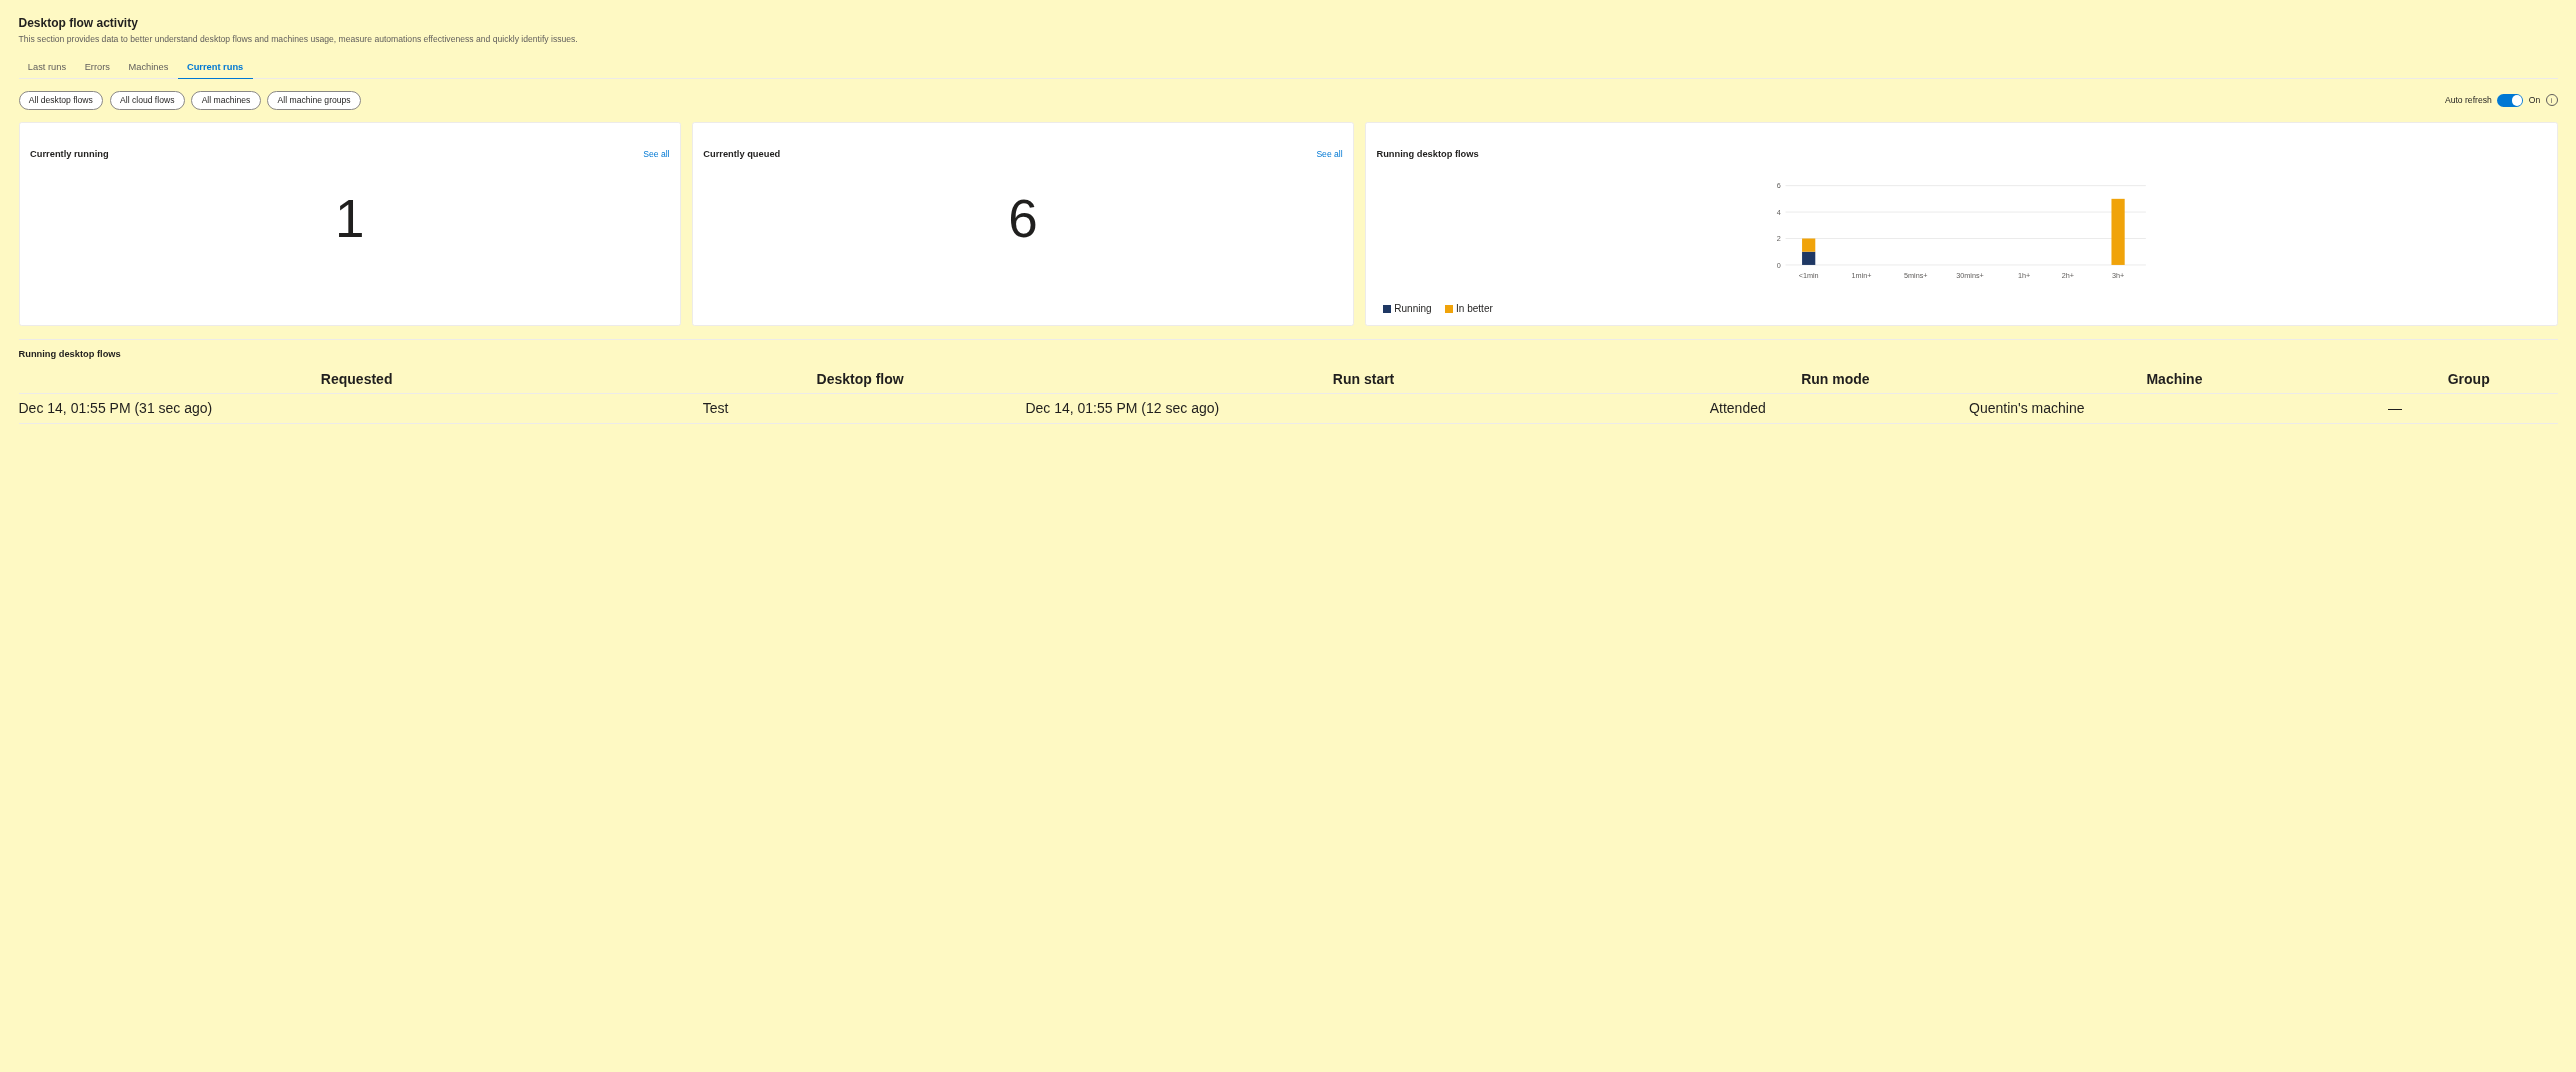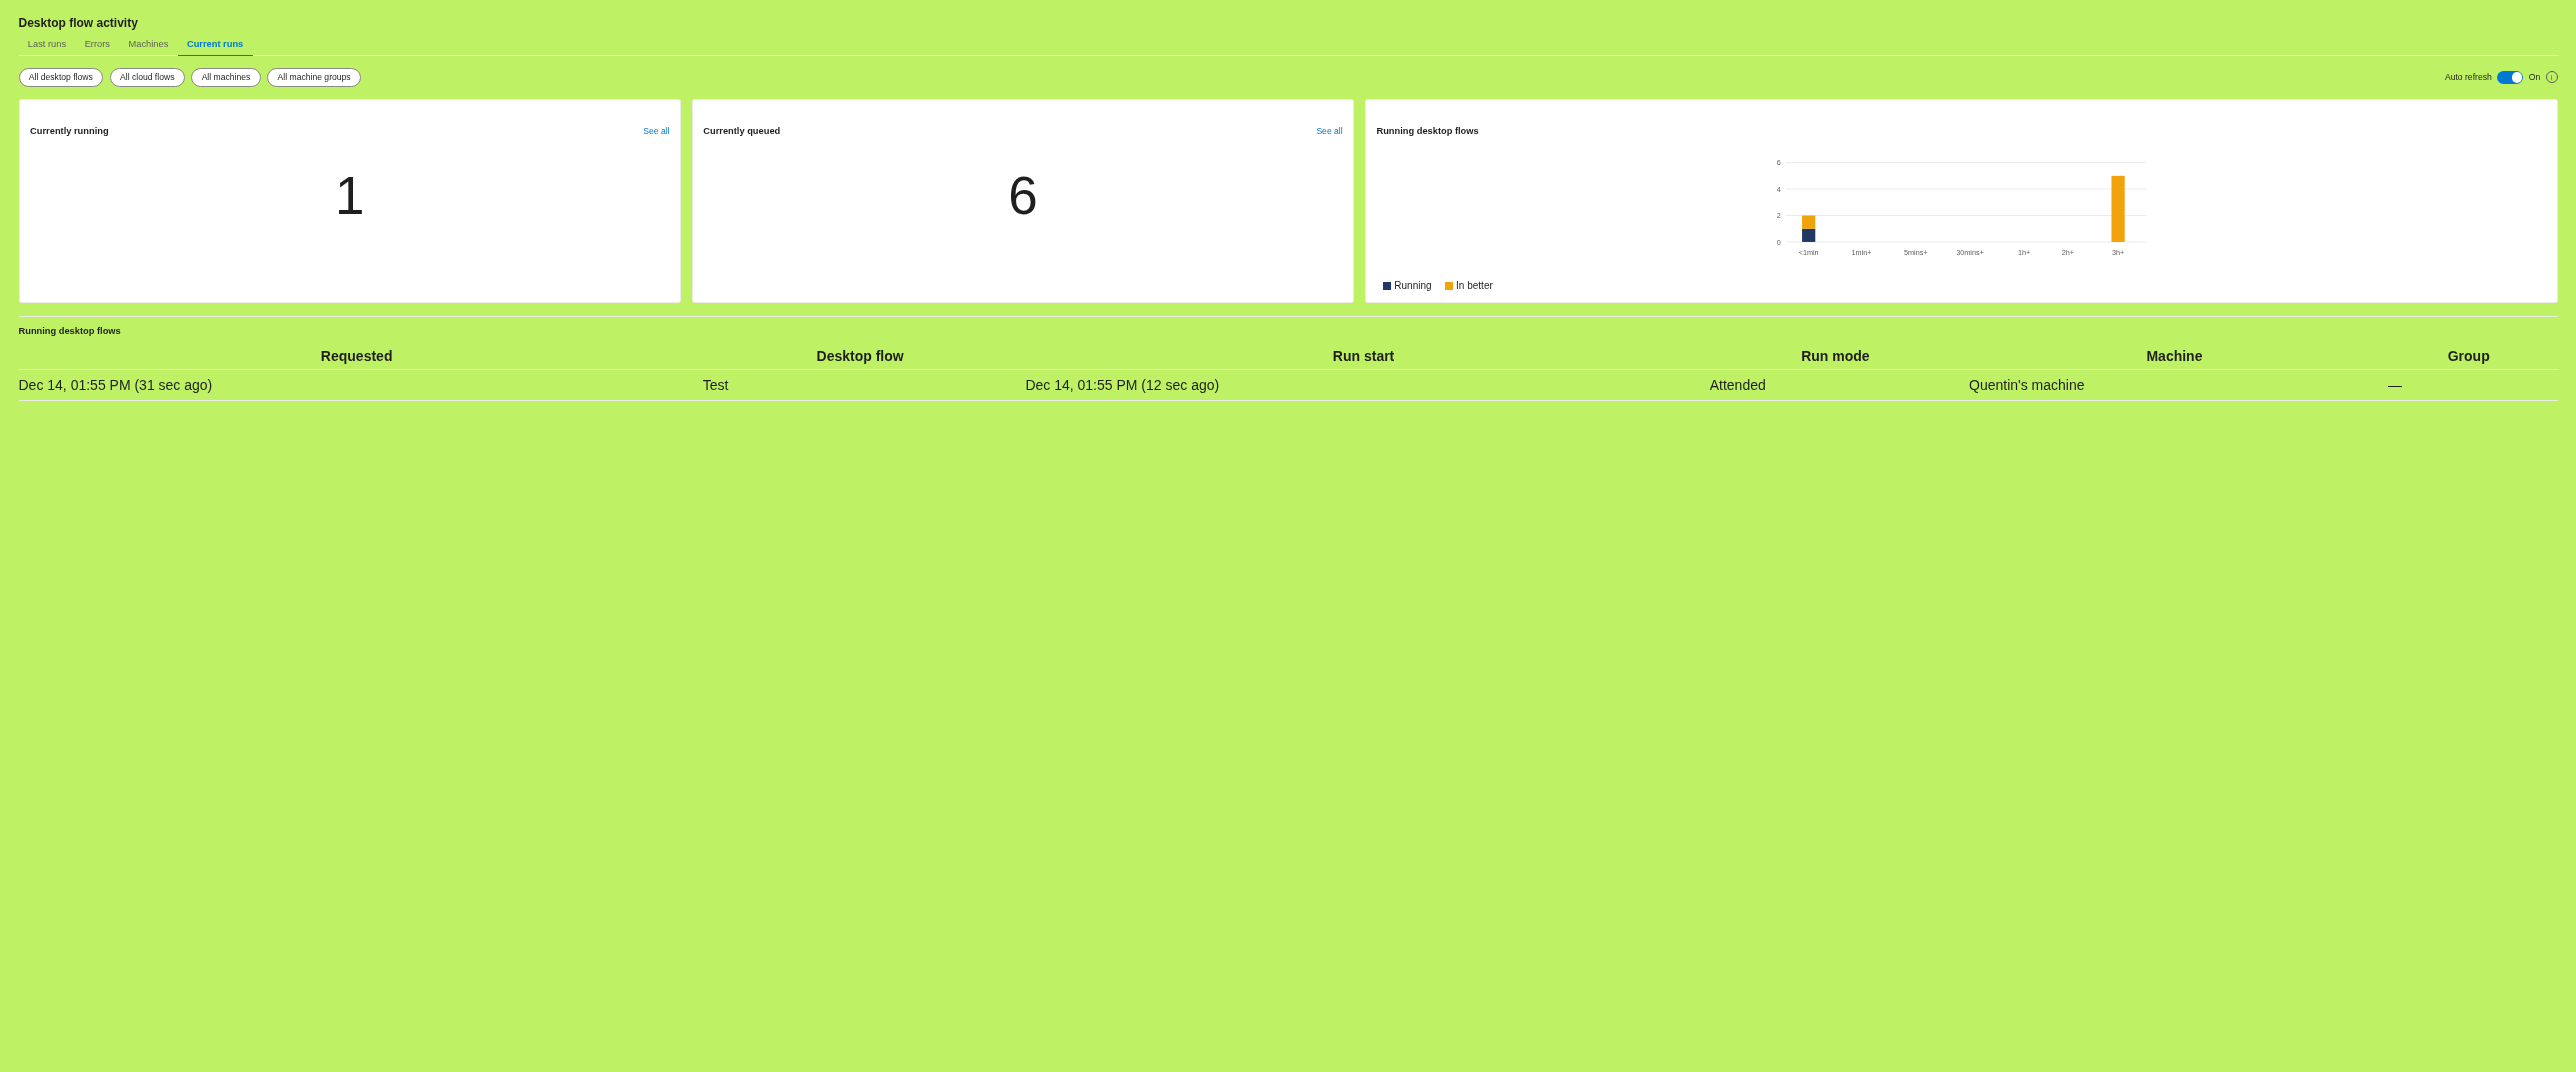--- a/index.html
+++ b/index.html
@@ -3,21 +3,21 @@
   <meta charset="utf-8">
   <style>
     * { box-sizing: border-box; margin: 0; padding: 0; }
     body {
       font-family: 'Segoe UI', -apple-system, BlinkMacSystemFont, sans-serif;
       background: #f5f5f5;
       color: #201f1e;
       font-size: 9.3px;
     }
     .page-container {
-      background: #bef264;
+      background: #fef9c3;
       margin: 0;
       padding: 16px 18.5px;
       min-height: 100vh;
     }
     .page-title {
       font-size: 12px;
       font-weight: 600;
       margin-bottom: 4px;
       color: #201f1e;
     }
@@ -197,20 +197,21 @@
       padding: 6.6px 8px 6.6px 0;
       border-bottom: 0.7px solid #edebe9;
     }
   </style>
 </head>
 <body>
 
 <div class="page-container">
 
   <div class="page-title">Desktop flow activity</div>
+  <div class="page-subtitle">This section provides data to better understand desktop flows and machines usage, measure automations effectiveness and quickly identify issues.</div>
 
   <div class="tabs-row">
     <div class="tab">Last runs</div>
     <div class="tab">Errors</div>
     <div class="tab">Machines</div>
     <div class="tab active">Current runs</div>
   </div>
 
   <div class="filters-row">
     <button class="filter-btn">All desktop flows</button>

